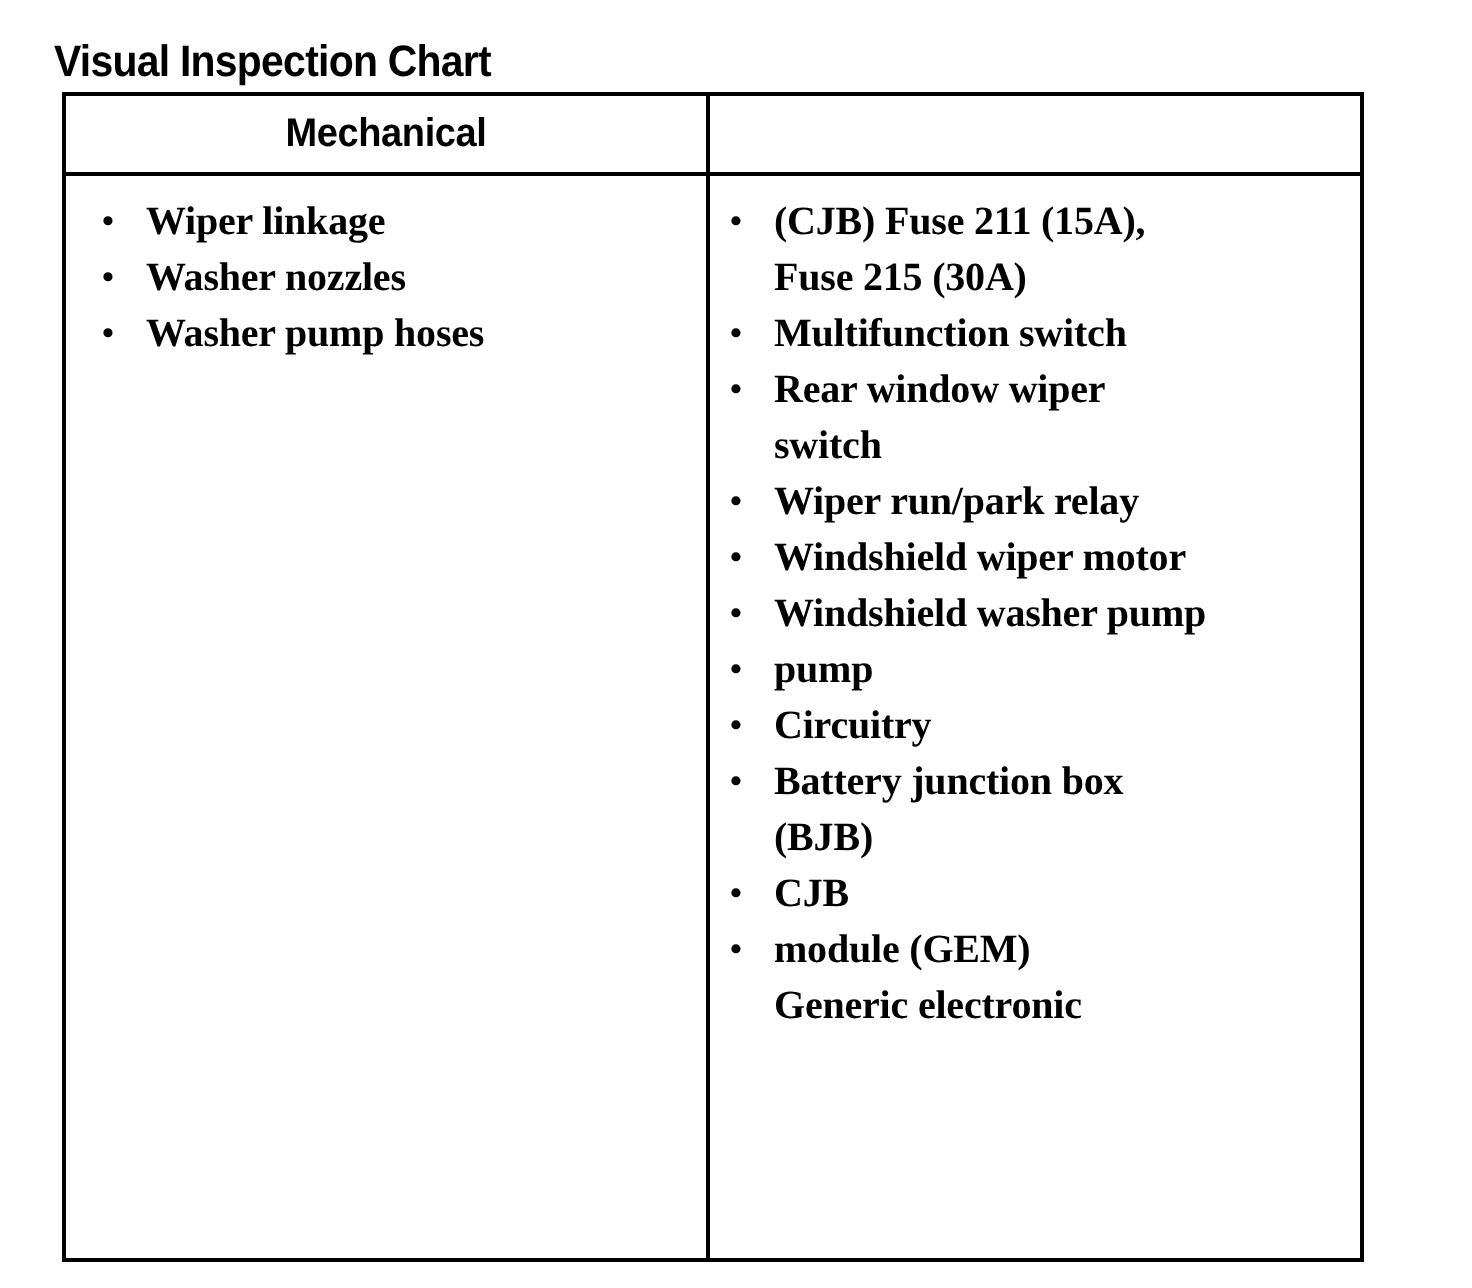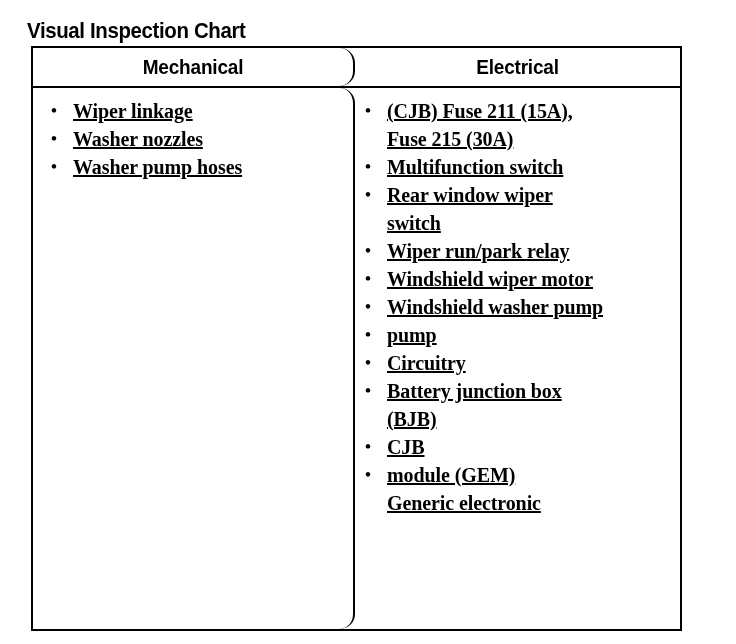--- a/index.html
+++ b/index.html
@@ -50,29 +50,27 @@
   .table-header-row {
     display: flex;
     height: 38px;
     flex: 0 0 38px;
     border-bottom: 2px solid #000000;
   }
   .table-body-row {
     display: flex;
     flex: 1 1 auto;
     min-height: 0;
-    text-decoration: underline;
   }
 
   .col-mech {
     flex: 0 0 322px;
     box-sizing: border-box;
     border-right: 2px solid #000000;
     position: relative;
-    border-radius: 15px;
   }
   .col-elec {
     flex: 1 1 auto;
     box-sizing: border-box;
     position: relative;
   }
 
   .col-header {
     display: flex;
     align-items: center;
@@ -130,23 +128,20 @@
 <body>
 
 <h1 class="chart-title">Visual Inspection Chart</h1>
 
 <div class="inspection-table">
 
   <div class="table-header-row">
     <div class="col-mech">
       <div class="col-header">Mechanical</div>
     </div>
-    <div class="col-elec">
-      <div class="col-header">Electrical</div>
-    </div>
   </div>
 
   <div class="table-body-row">
 
     <div class="col-mech">
       <ul class="item-list" id="mech-list">
           <li>
             <span class="brk">Wiper linkage</span>
           </li>
           <li>

